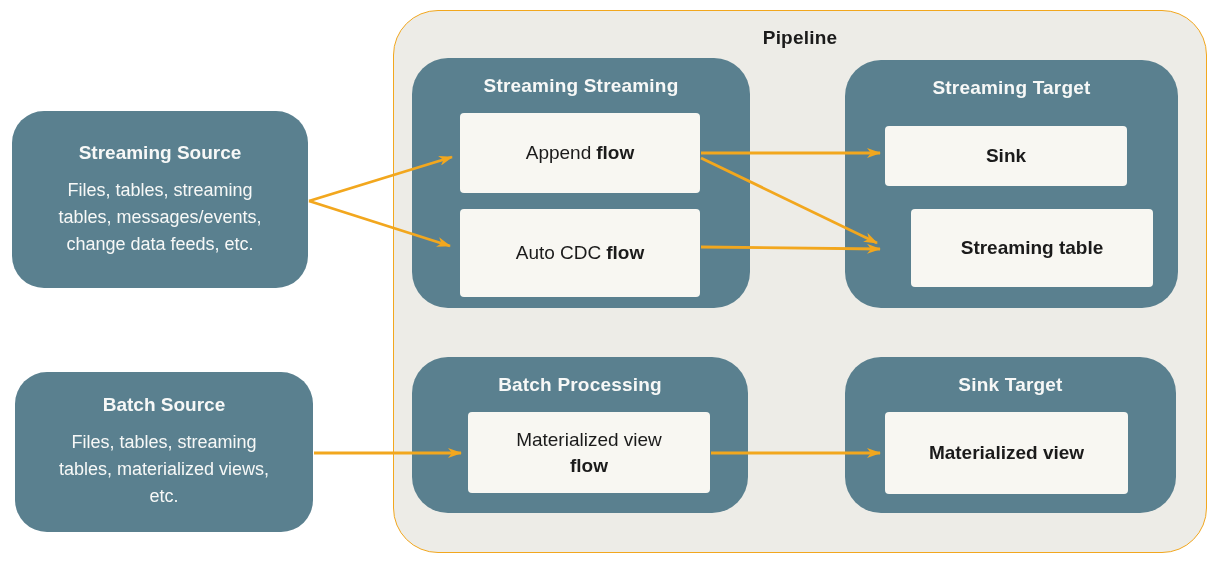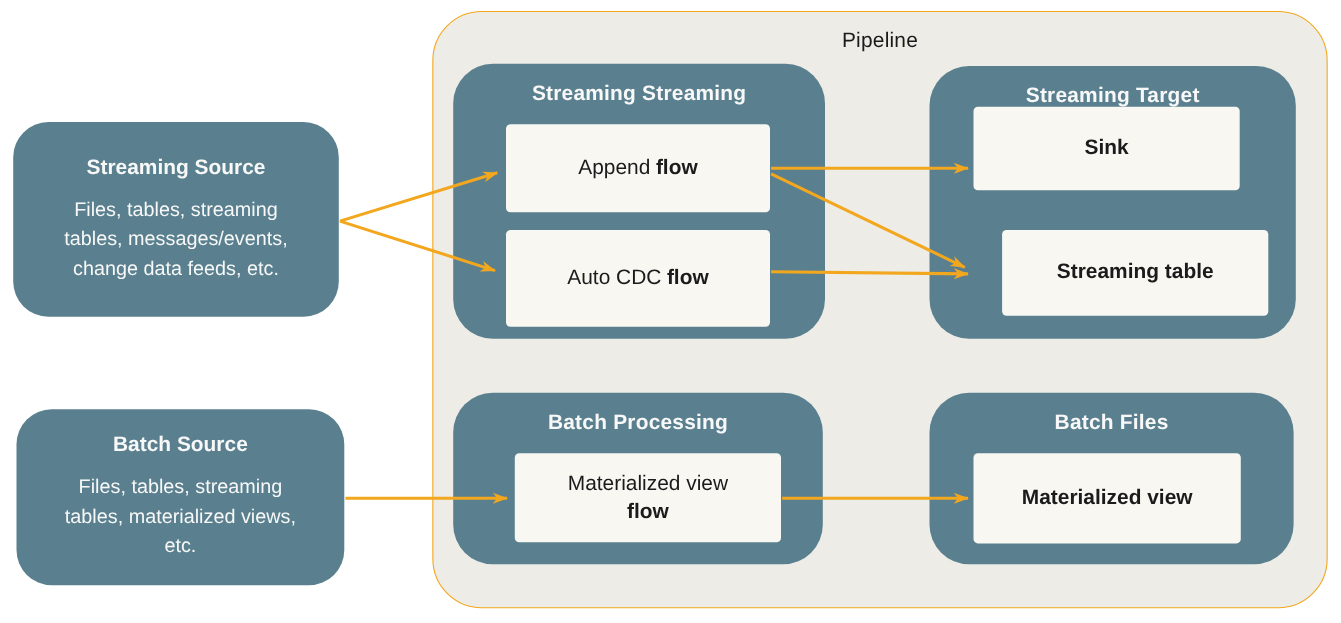--- a/index.html
+++ b/index.html
@@ -21,21 +21,21 @@
     border: 1.5px solid #F2A71E;
     border-radius: 45px;
     box-sizing: border-box;
   }
   .pipeline-label {
     position: absolute;
     left: 0; top: 16px;
     width: 100%;
     text-align: center;
     font-size: 19px;
-    font-weight: 400;
+    font-weight: 700;
     color: #1B1B1B;
     letter-spacing: 0.2px;
   }
 
   
   .source {
     position: absolute;
     background: #5A808F;
     border-radius: 32px;
     color: #F7F8F7;
@@ -82,21 +82,21 @@
     align-items: center;
     justify-content: center;
     gap: 5px;
     font-size: 19px;
     color: #1B1B1B;
     text-align: center;
   }
   .card .b { font-weight: 700; }
   #append-flow       { left: 460px; top: 113px; width: 240px; height: 80px; }
   #auto-cdc-flow     { left: 460px; top: 209px; width: 240px; height: 88px; }
-  #sink              { left: 885px; top: 97px; width: 242px; height: 76px; font-weight: 700; }
+  #sink              { left: 885px; top: 126px; width: 242px; height: 60px; font-weight: 700; }
   #streaming-table   { left: 911px; top: 209px; width: 242px; height: 78px; font-weight: 700; }
   #materialized-view-flow {
     left: 468px; top: 412px; width: 242px; height: 81px;
     flex-direction: column; gap: 0; line-height: 1.32;
   }
   #materialized-view { left: 885px; top: 412px; width: 243px; height: 82px; font-weight: 700; }
 
   
   #edges-svg {
     position: absolute;
@@ -127,21 +127,21 @@
   <div class="group" id="streaming-processing">
     <div class="group-title">Streaming Streaming</div>
   </div>
   <div class="group" id="streaming-target">
     <div class="group-title">Streaming Target</div>
   </div>
   <div class="group" id="batch-processing">
     <div class="group-title">Batch Processing</div>
   </div>
   <div class="group" id="batch-target">
-    <div class="group-title">Batch Files</div>
+    <div class="group-title">Sink Target</div>
   </div>
 
   <div class="card" id="append-flow">
     <span>Append</span>
     <span class="b">flow</span>
   </div>
 
   <div class="card" id="auto-cdc-flow">
     <span>Auto CDC</span>
     <span class="b">flow</span>

